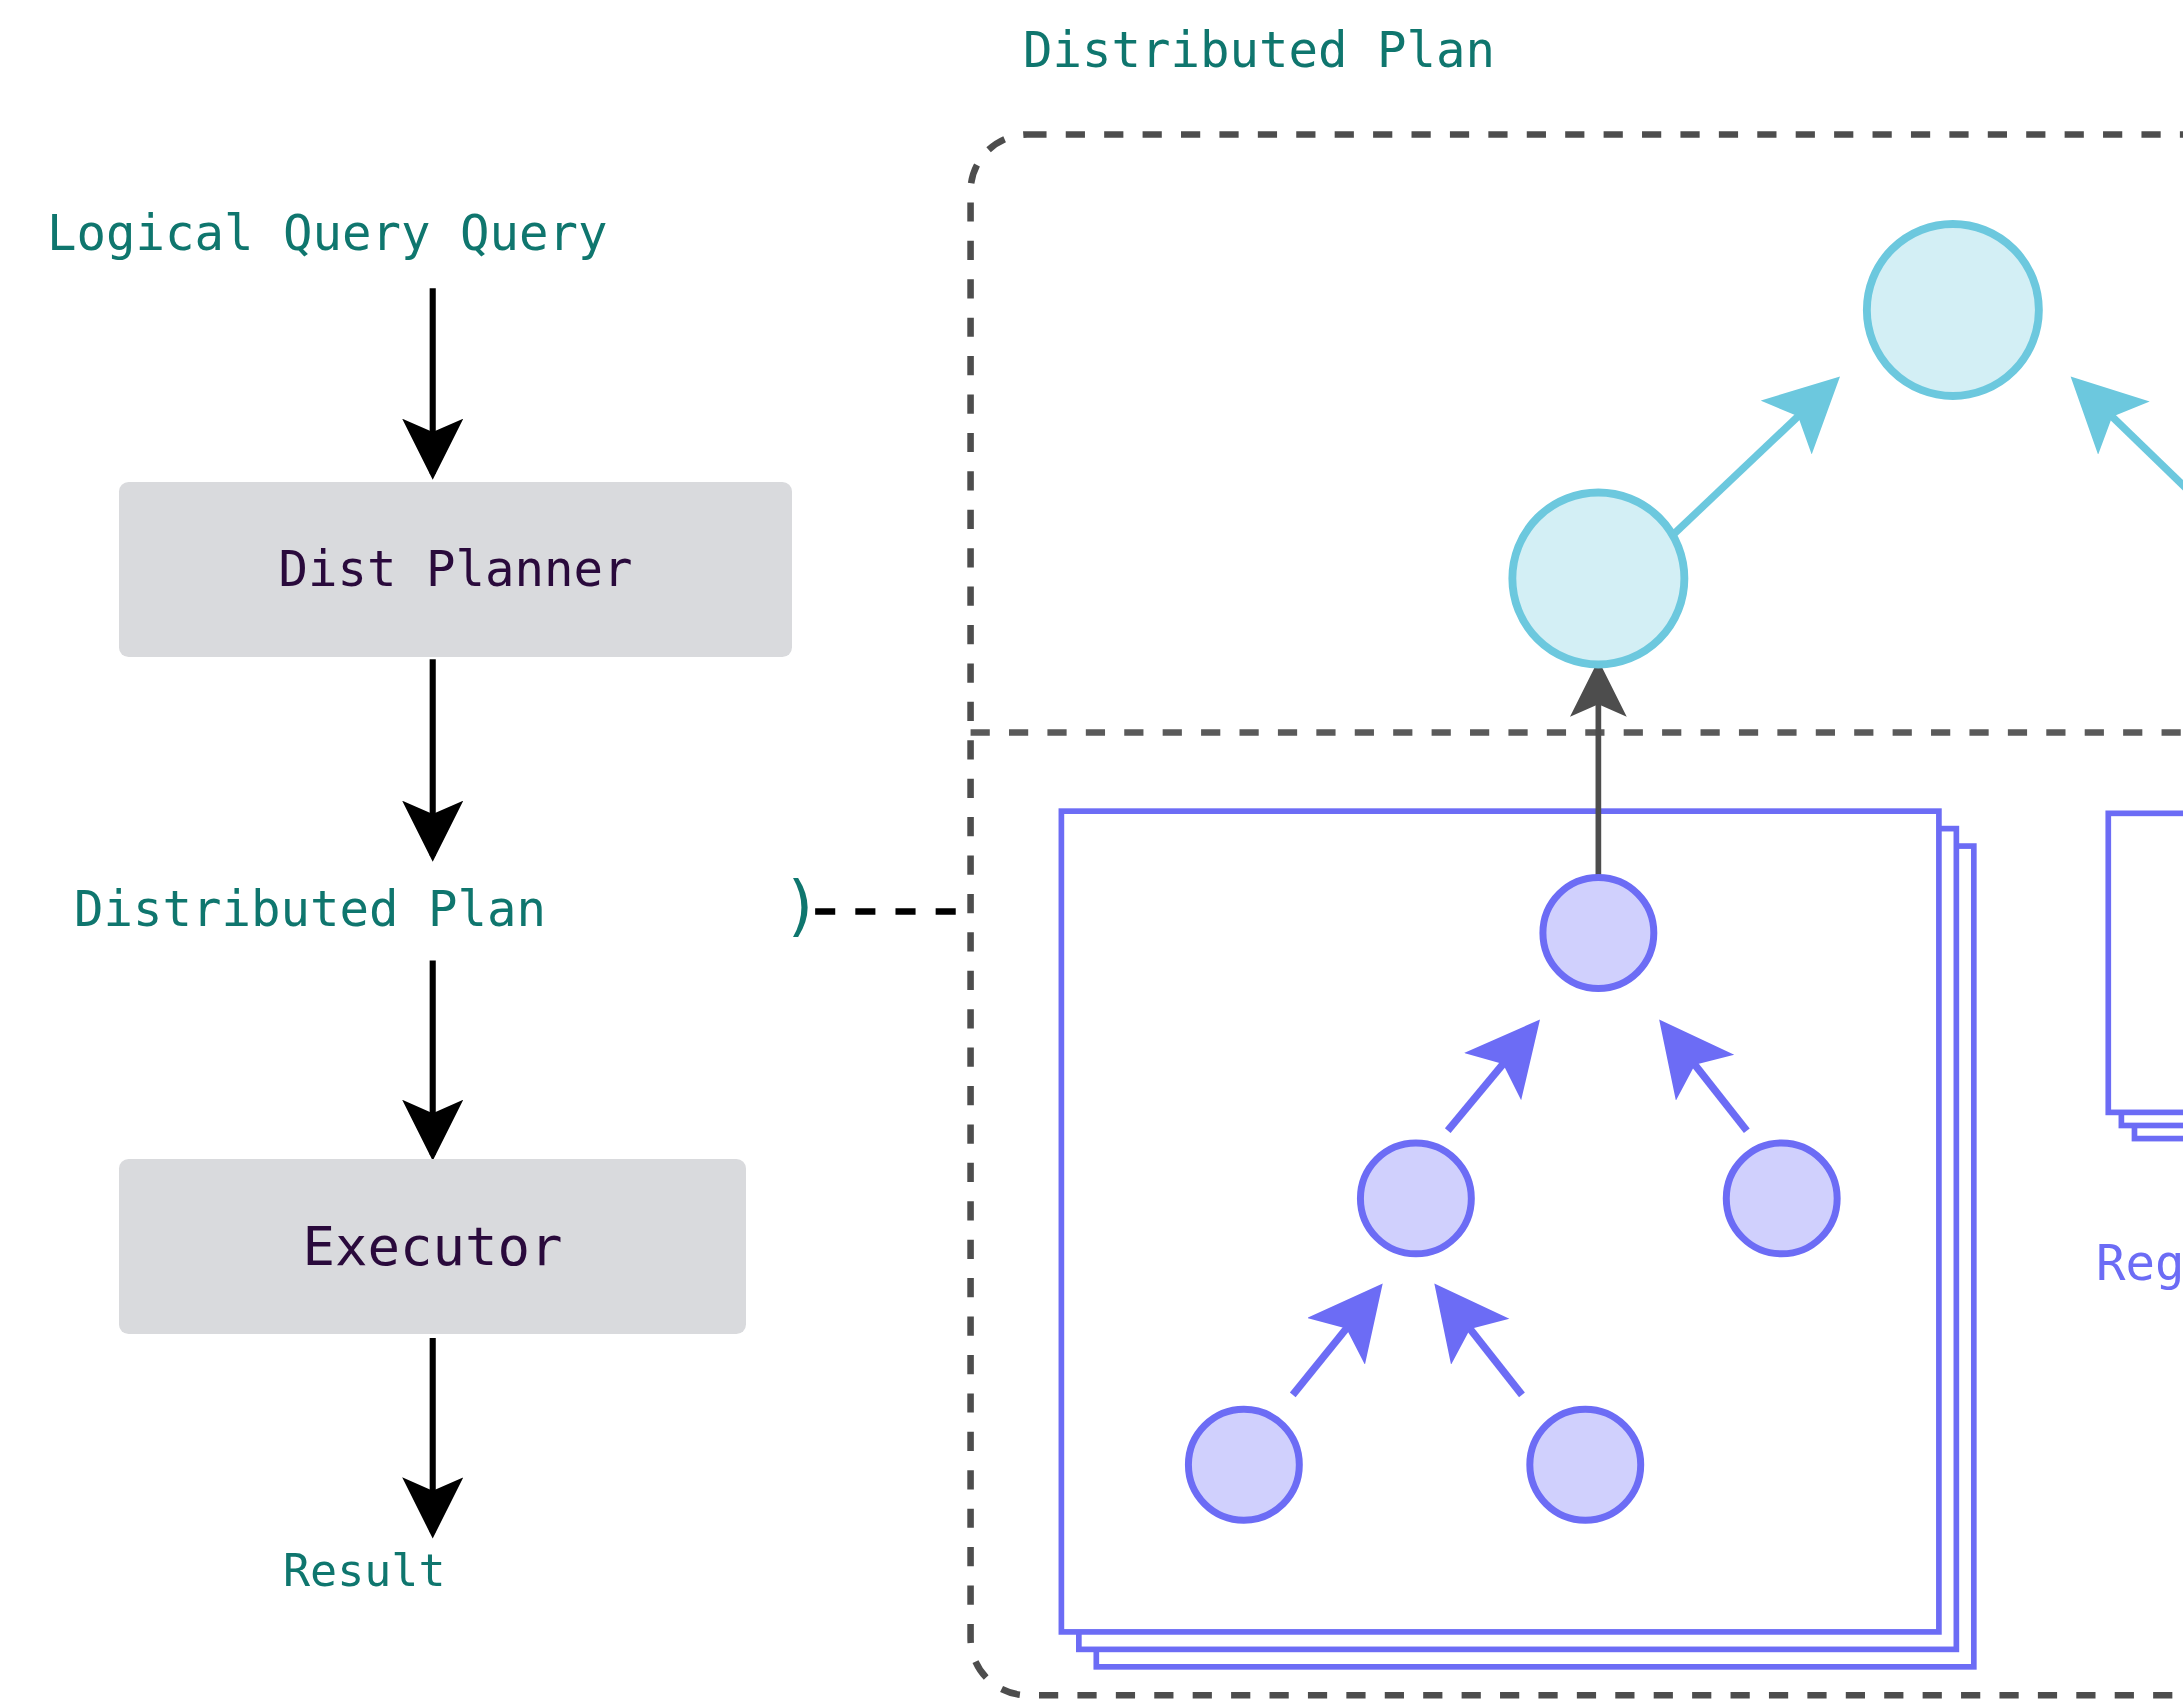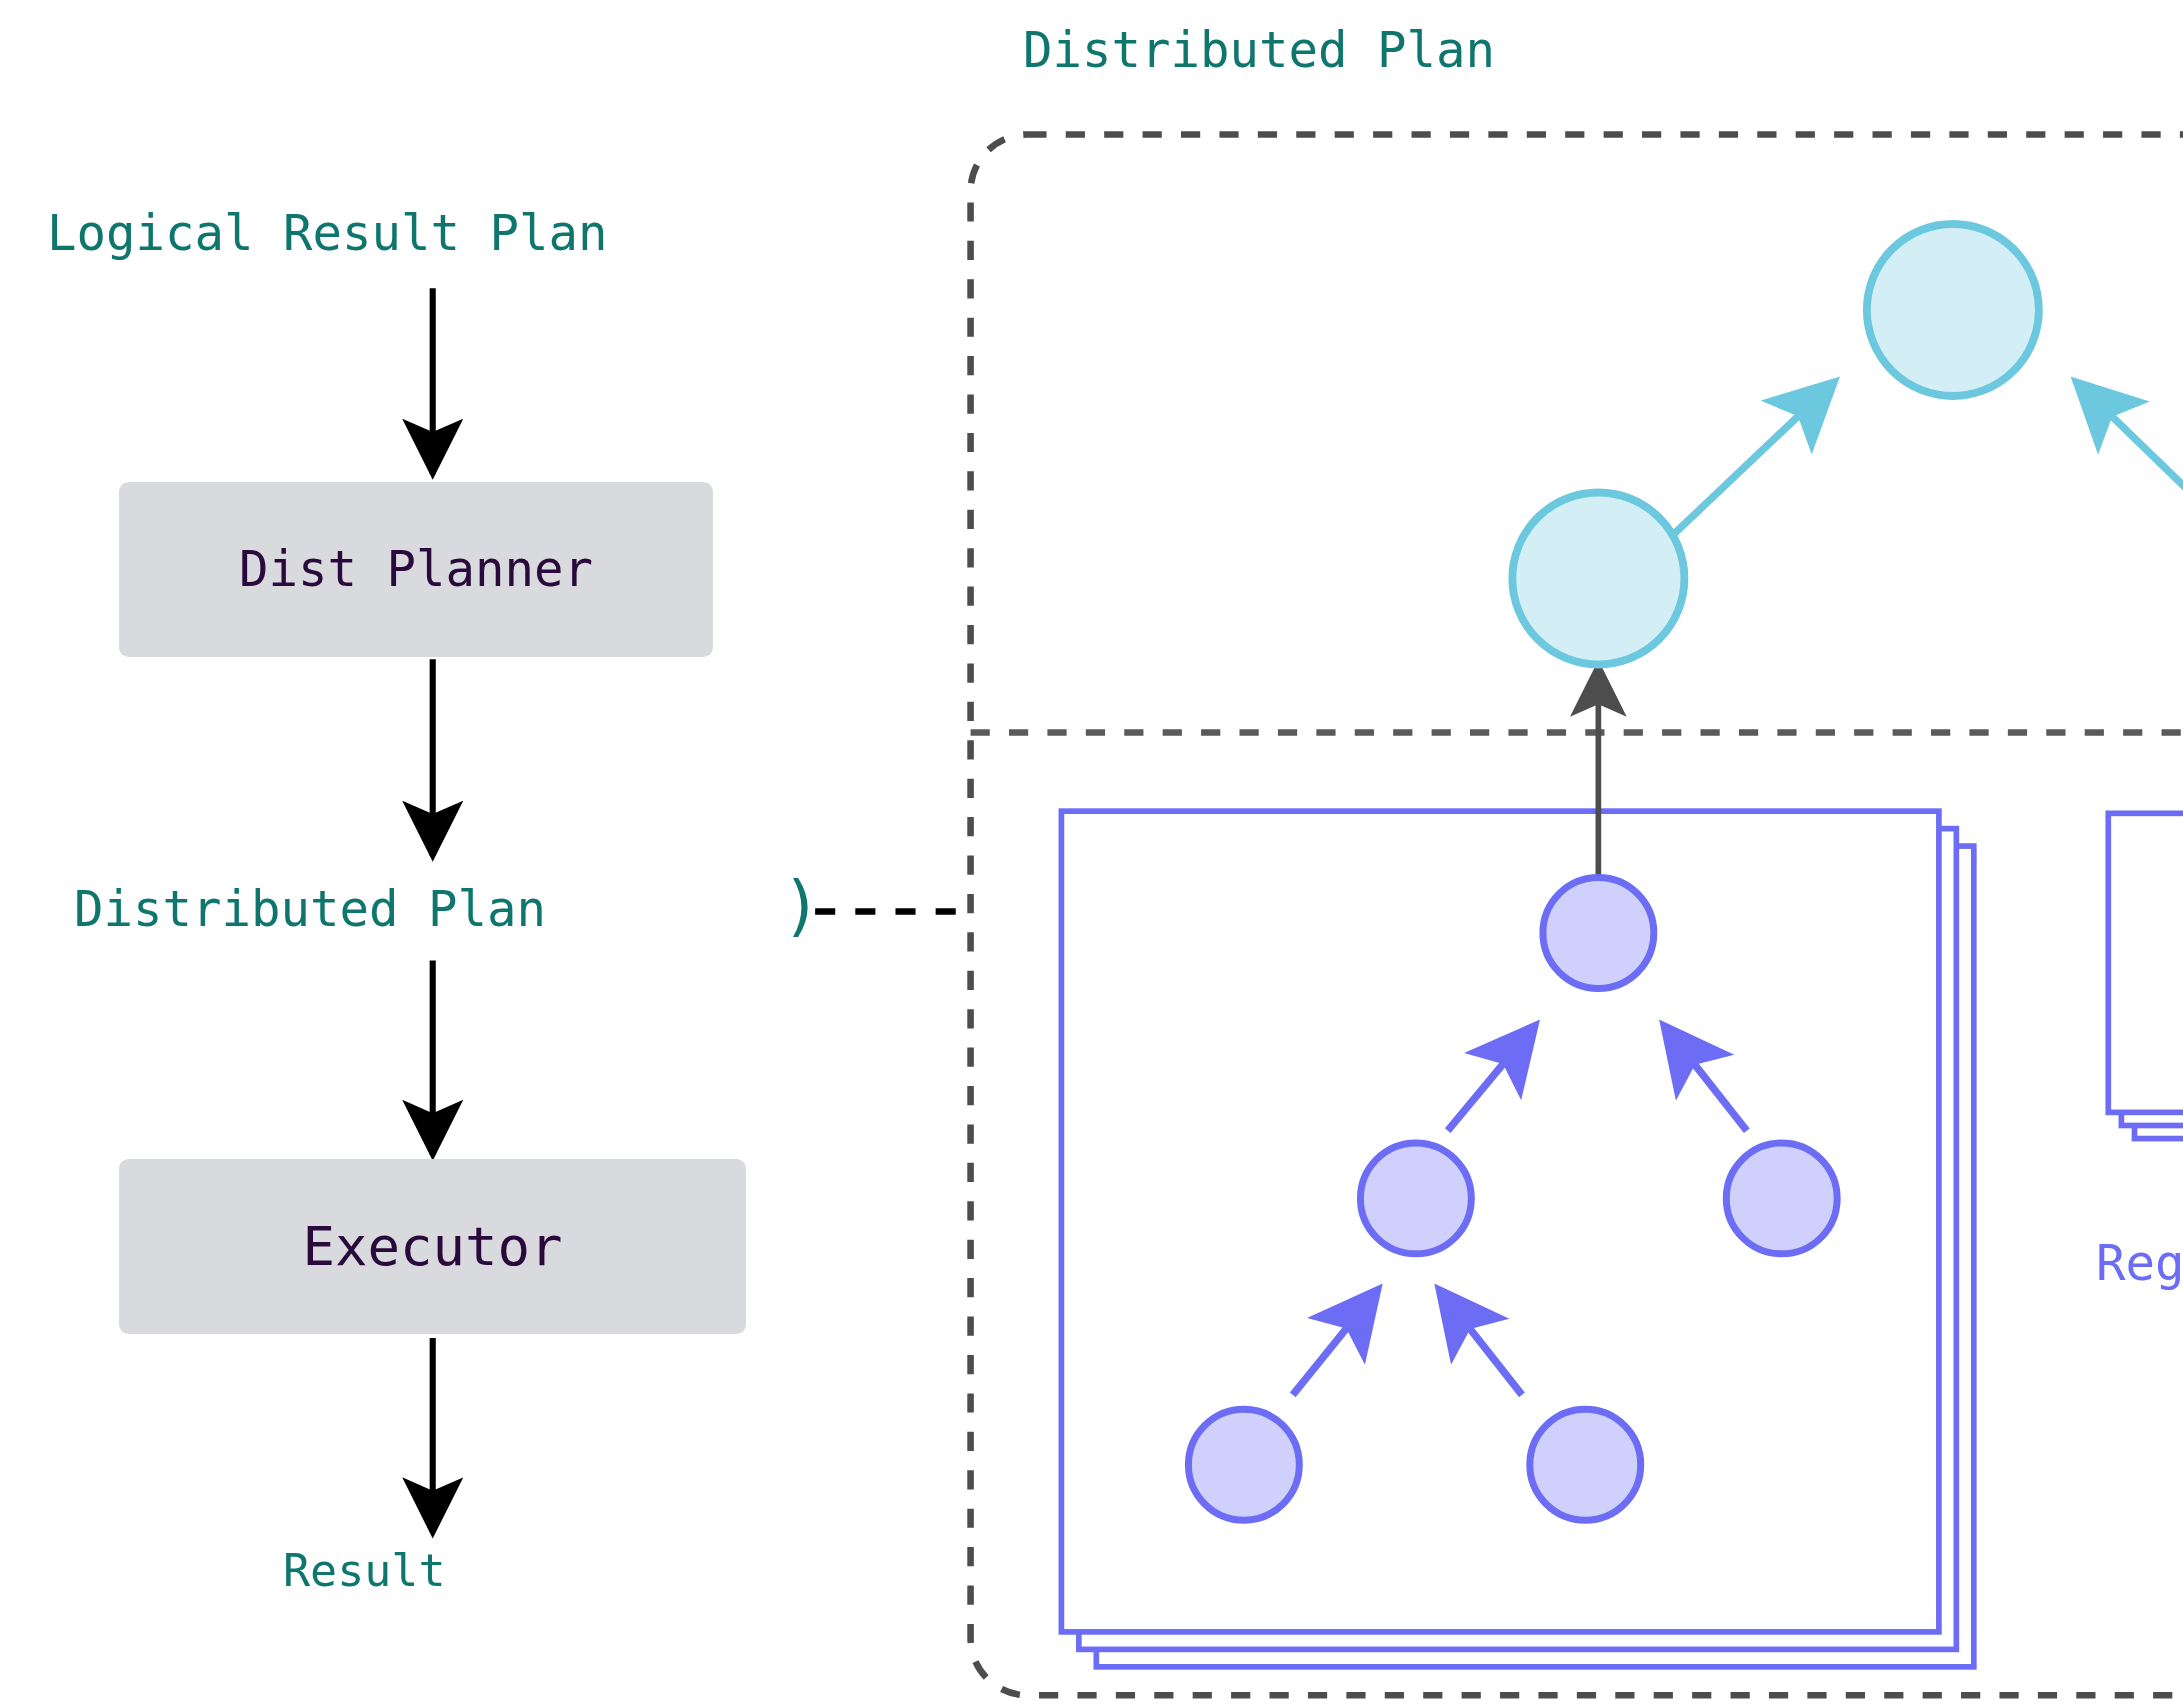--- a/index.html
+++ b/index.html
@@ -122,23 +122,23 @@
       <ellipse cx="3660" cy="2137" rx="127" ry="127" fill="#d0d0fd" stroke="#6c6cf5" stroke-width="16"></ellipse>
       <ellipse cx="3242" cy="2745" rx="127" ry="127" fill="#d0d0fd" stroke="#6c6cf5" stroke-width="16"></ellipse>
       <ellipse cx="4080" cy="2745" rx="127" ry="127" fill="#d0d0fd" stroke="#6c6cf5" stroke-width="16"></ellipse>
       <ellipse cx="2848" cy="3355" rx="127" ry="127" fill="#d0d0fd" stroke="#6c6cf5" stroke-width="16"></ellipse>
       <ellipse cx="3630" cy="3355" rx="127" ry="127" fill="#d0d0fd" stroke="#6c6cf5" stroke-width="16"></ellipse>
 
       <ellipse cx="5277" cy="2137" rx="127" ry="127" fill="#d0d0fd" stroke="#6c6cf5" stroke-width="16"></ellipse>
     </g>
   </svg>
 
-  <div class="lbl lbl-dark" style="left:47px; top:209px; font-size:49px;">Logical Result Plan</div>
+  <div class="lbl lbl-dark" style="left:47px; top:209px; font-size:49px;">Logical Query Query</div>
 
-  <div class="proc-box" style="left:119px; top:482px; width:594px; height:175px; font-size:49px;">Dist Planner</div>
+  <div class="proc-box" style="left:119px; top:482px; width:673px; height:175px; font-size:49px;">Dist Planner</div>
 
   <div class="lbl lbl-dark" style="left:74px; top:885px; font-size:49px;">Distributed Plan</div>
 
   <div class="lbl lbl-dark" style="left:782px; top:873px; font-size:65px;">)</div>
 
   <div class="proc-box" style="left:119px; top:1159px; width:627px; height:175px; font-size:54px;">Executor</div>
 
   <div class="lbl lbl-dark" style="left:283px; top:1548px; font-size:45px;">Result</div>
 
   <div class="lbl lbl-dark" style="left:1023px; top:26px; font-size:49px;">Distributed Plan</div>

